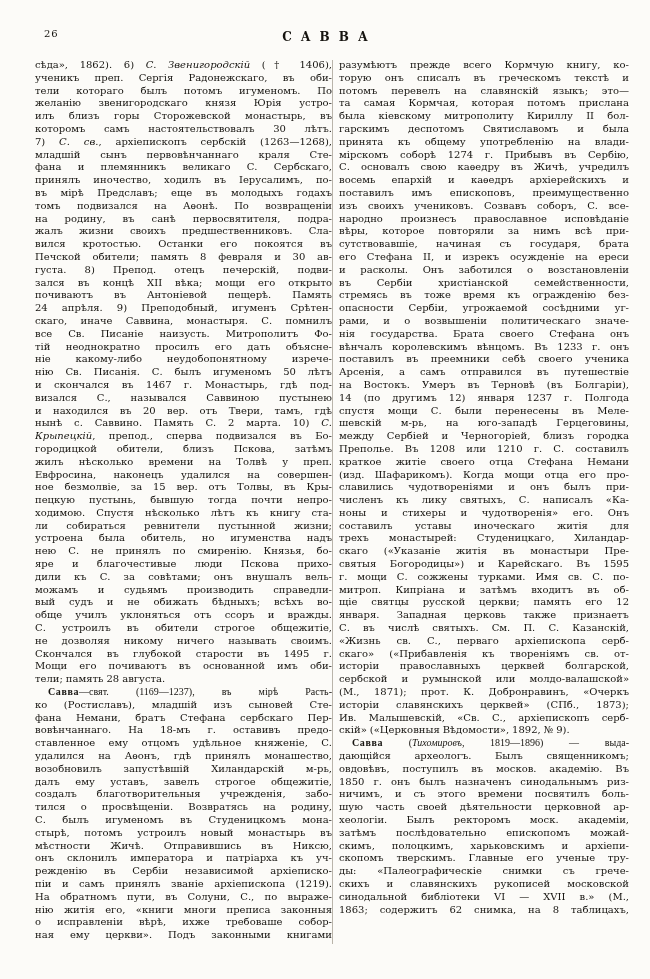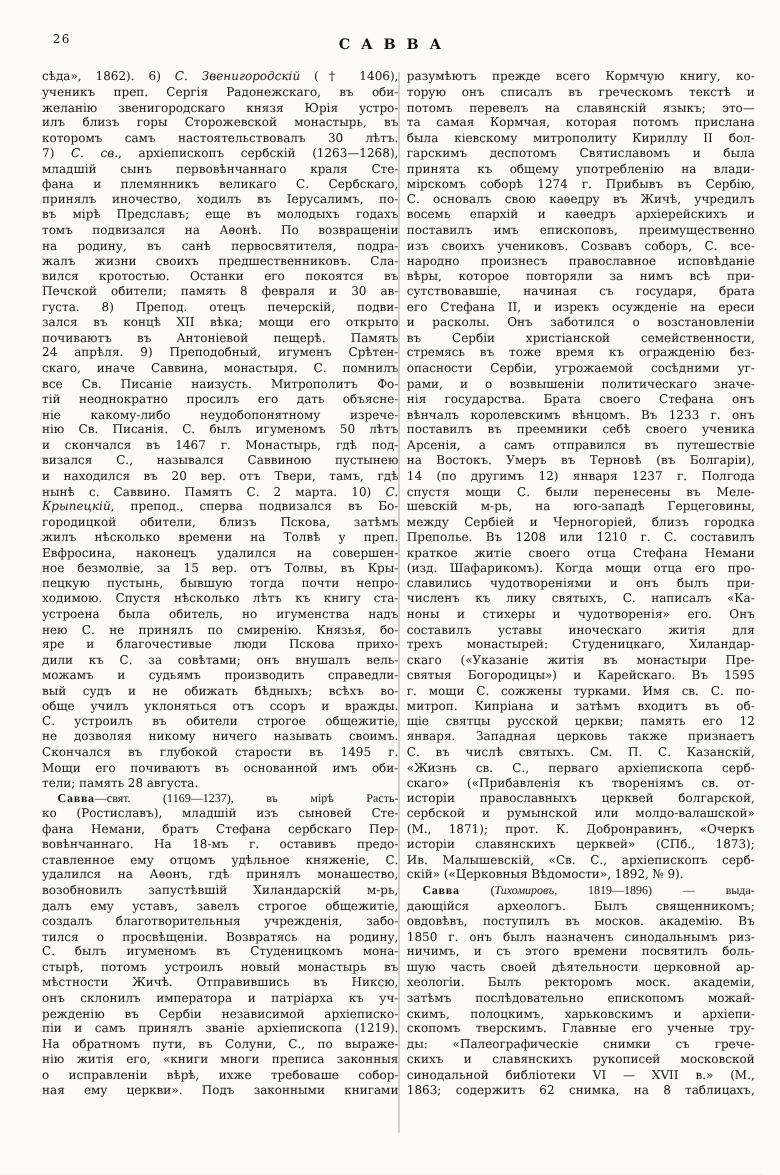--- a/index.html
+++ b/index.html
@@ -44,20 +44,21 @@
 
 <div class="page">
   <div class="pagehead">
     <span class="pagenum">26</span>
     <span class="runhead">САВВА</span>
   </div>
 
   <div class="col col-left">
       <div class="line">сѣда», 1862). 6) <i>С. Звенигородскій</i> († 1406),</div>
       <div class="line">ученикъ преп. Сергія Радонежскаго, въ оби-</div>
+      <div class="line">тели котораго былъ потомъ игуменомъ. По</div>
       <div class="line">желанію звенигородскаго князя Юрія устро-</div>
       <div class="line">илъ близъ горы Сторожевской монастырь, въ</div>
       <div class="line">которомъ самъ настоятельствовалъ 30 лѣтъ.</div>
       <div class="line">7) <i>С. св.</i>, архіепископъ сербскій (1263—1268),</div>
       <div class="line">младшій сынъ первовѣнчаннаго краля Сте-</div>
       <div class="line">фана и племянникъ великаго С. Сербскаго,</div>
       <div class="line">принялъ иночество, ходилъ въ Іерусалимъ, по-</div>
       <div class="line">въ мірѣ Предславъ; еще въ молодыхъ годахъ</div>
       <div class="line">томъ подвизался на Аѳонѣ. По возвращеніи</div>
       <div class="line">на родину, въ санѣ первосвятителя, подра-</div>
@@ -77,20 +78,21 @@
       <div class="line">визался С., назывался Саввиною пустынею</div>
       <div class="line">и находился въ 20 вер. отъ Твери, тамъ, гдѣ</div>
       <div class="line">нынѣ с. Саввино. Память С. 2 марта. 10) <i>С.</i></div>
       <div class="line"><i>Крыпецкій</i>, препод., сперва подвизался въ Бо-</div>
       <div class="line">городицкой обители, близъ Пскова, затѣмъ</div>
       <div class="line">жилъ нѣсколько времени на Толвѣ у преп.</div>
       <div class="line">Евфросина, наконецъ удалился на совершен-</div>
       <div class="line">ное безмолвіе, за 15 вер. отъ Толвы, въ Кры-</div>
       <div class="line">пецкую пустынь, бывшую тогда почти непро-</div>
       <div class="line">ходимою. Спустя нѣсколько лѣтъ къ книгу ста-</div>
+      <div class="line">ли собираться ревнители пустынной жизни;</div>
       <div class="line">устроена была обитель, но игуменства надъ</div>
       <div class="line">нею С. не принялъ по смиренію. Князья, бо-</div>
       <div class="line">яре и благочестивые люди Пскова прихо-</div>
       <div class="line">дили къ С. за совѣтами; онъ внушалъ вель-</div>
       <div class="line">можамъ и судьямъ производить справедли-</div>
       <div class="line">вый судъ и не обижать бѣдныхъ; всѣхъ во-</div>
       <div class="line">обще училъ уклоняться отъ ссоръ и вражды.</div>
       <div class="line">С. устроилъ въ обители строгое общежитіе,</div>
       <div class="line">не дозволяя никому ничего называть своимъ.</div>
       <div class="line">Скончался въ глубокой старости въ 1495 г.</div>

